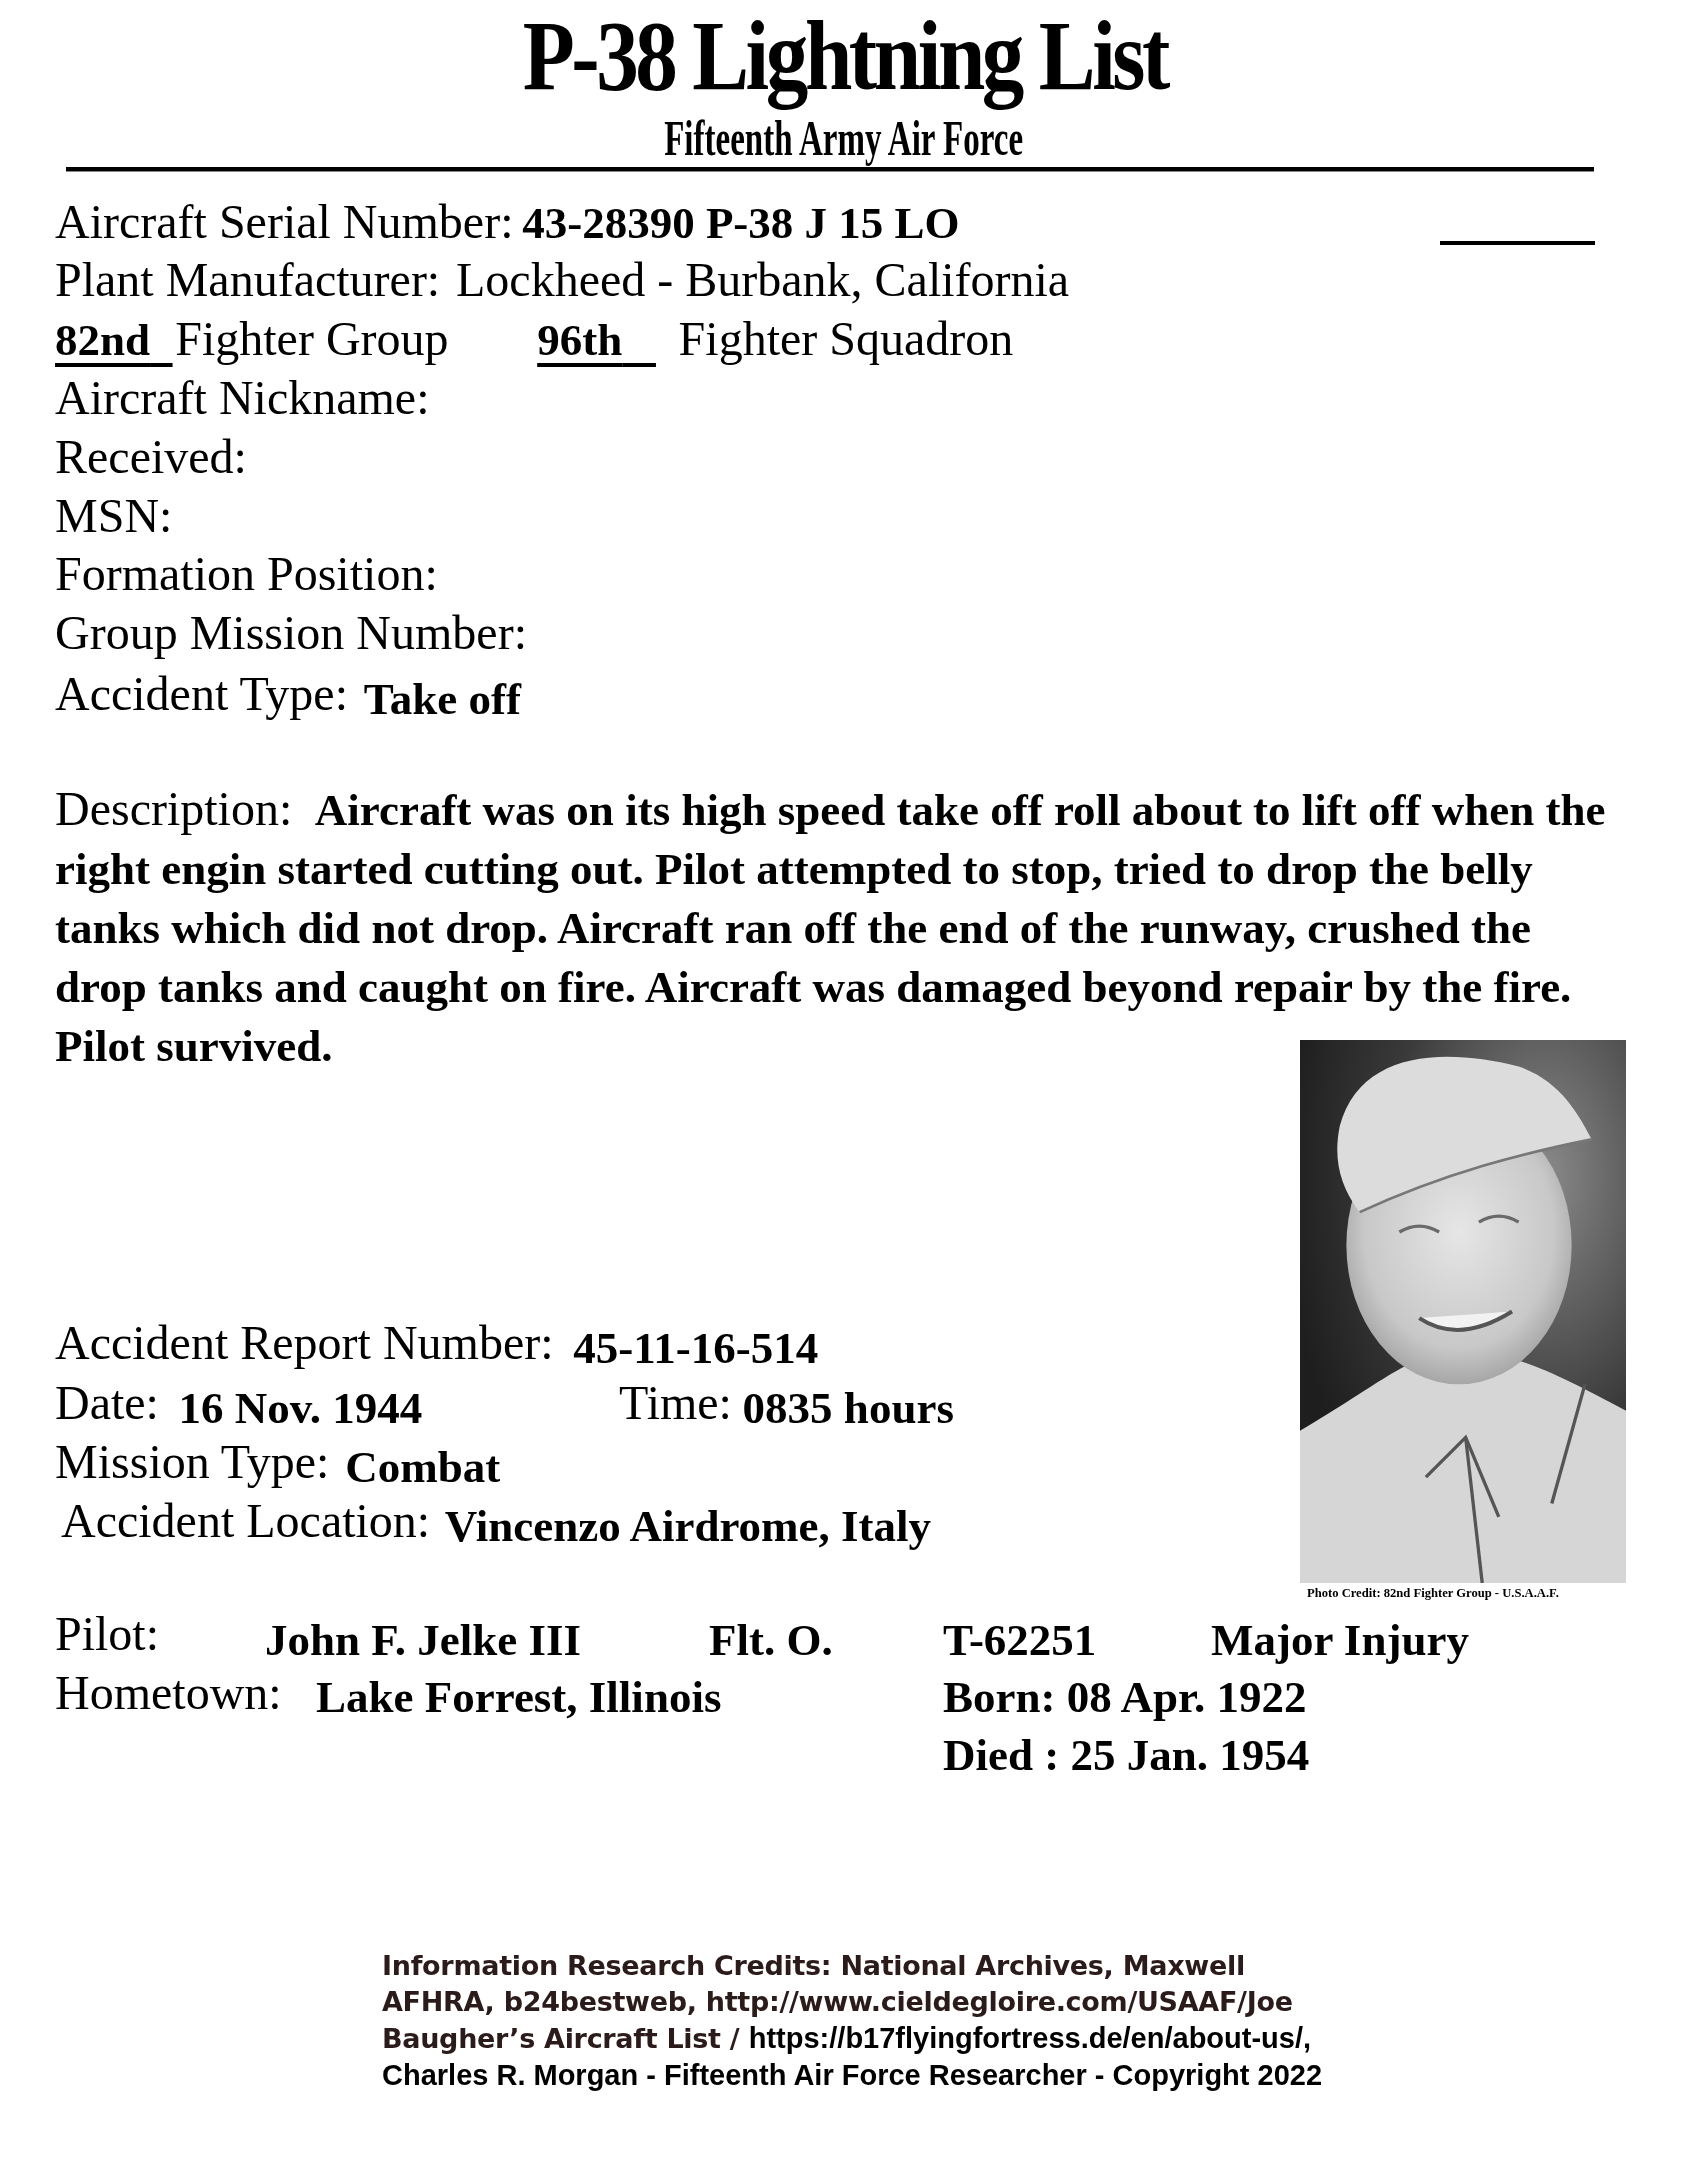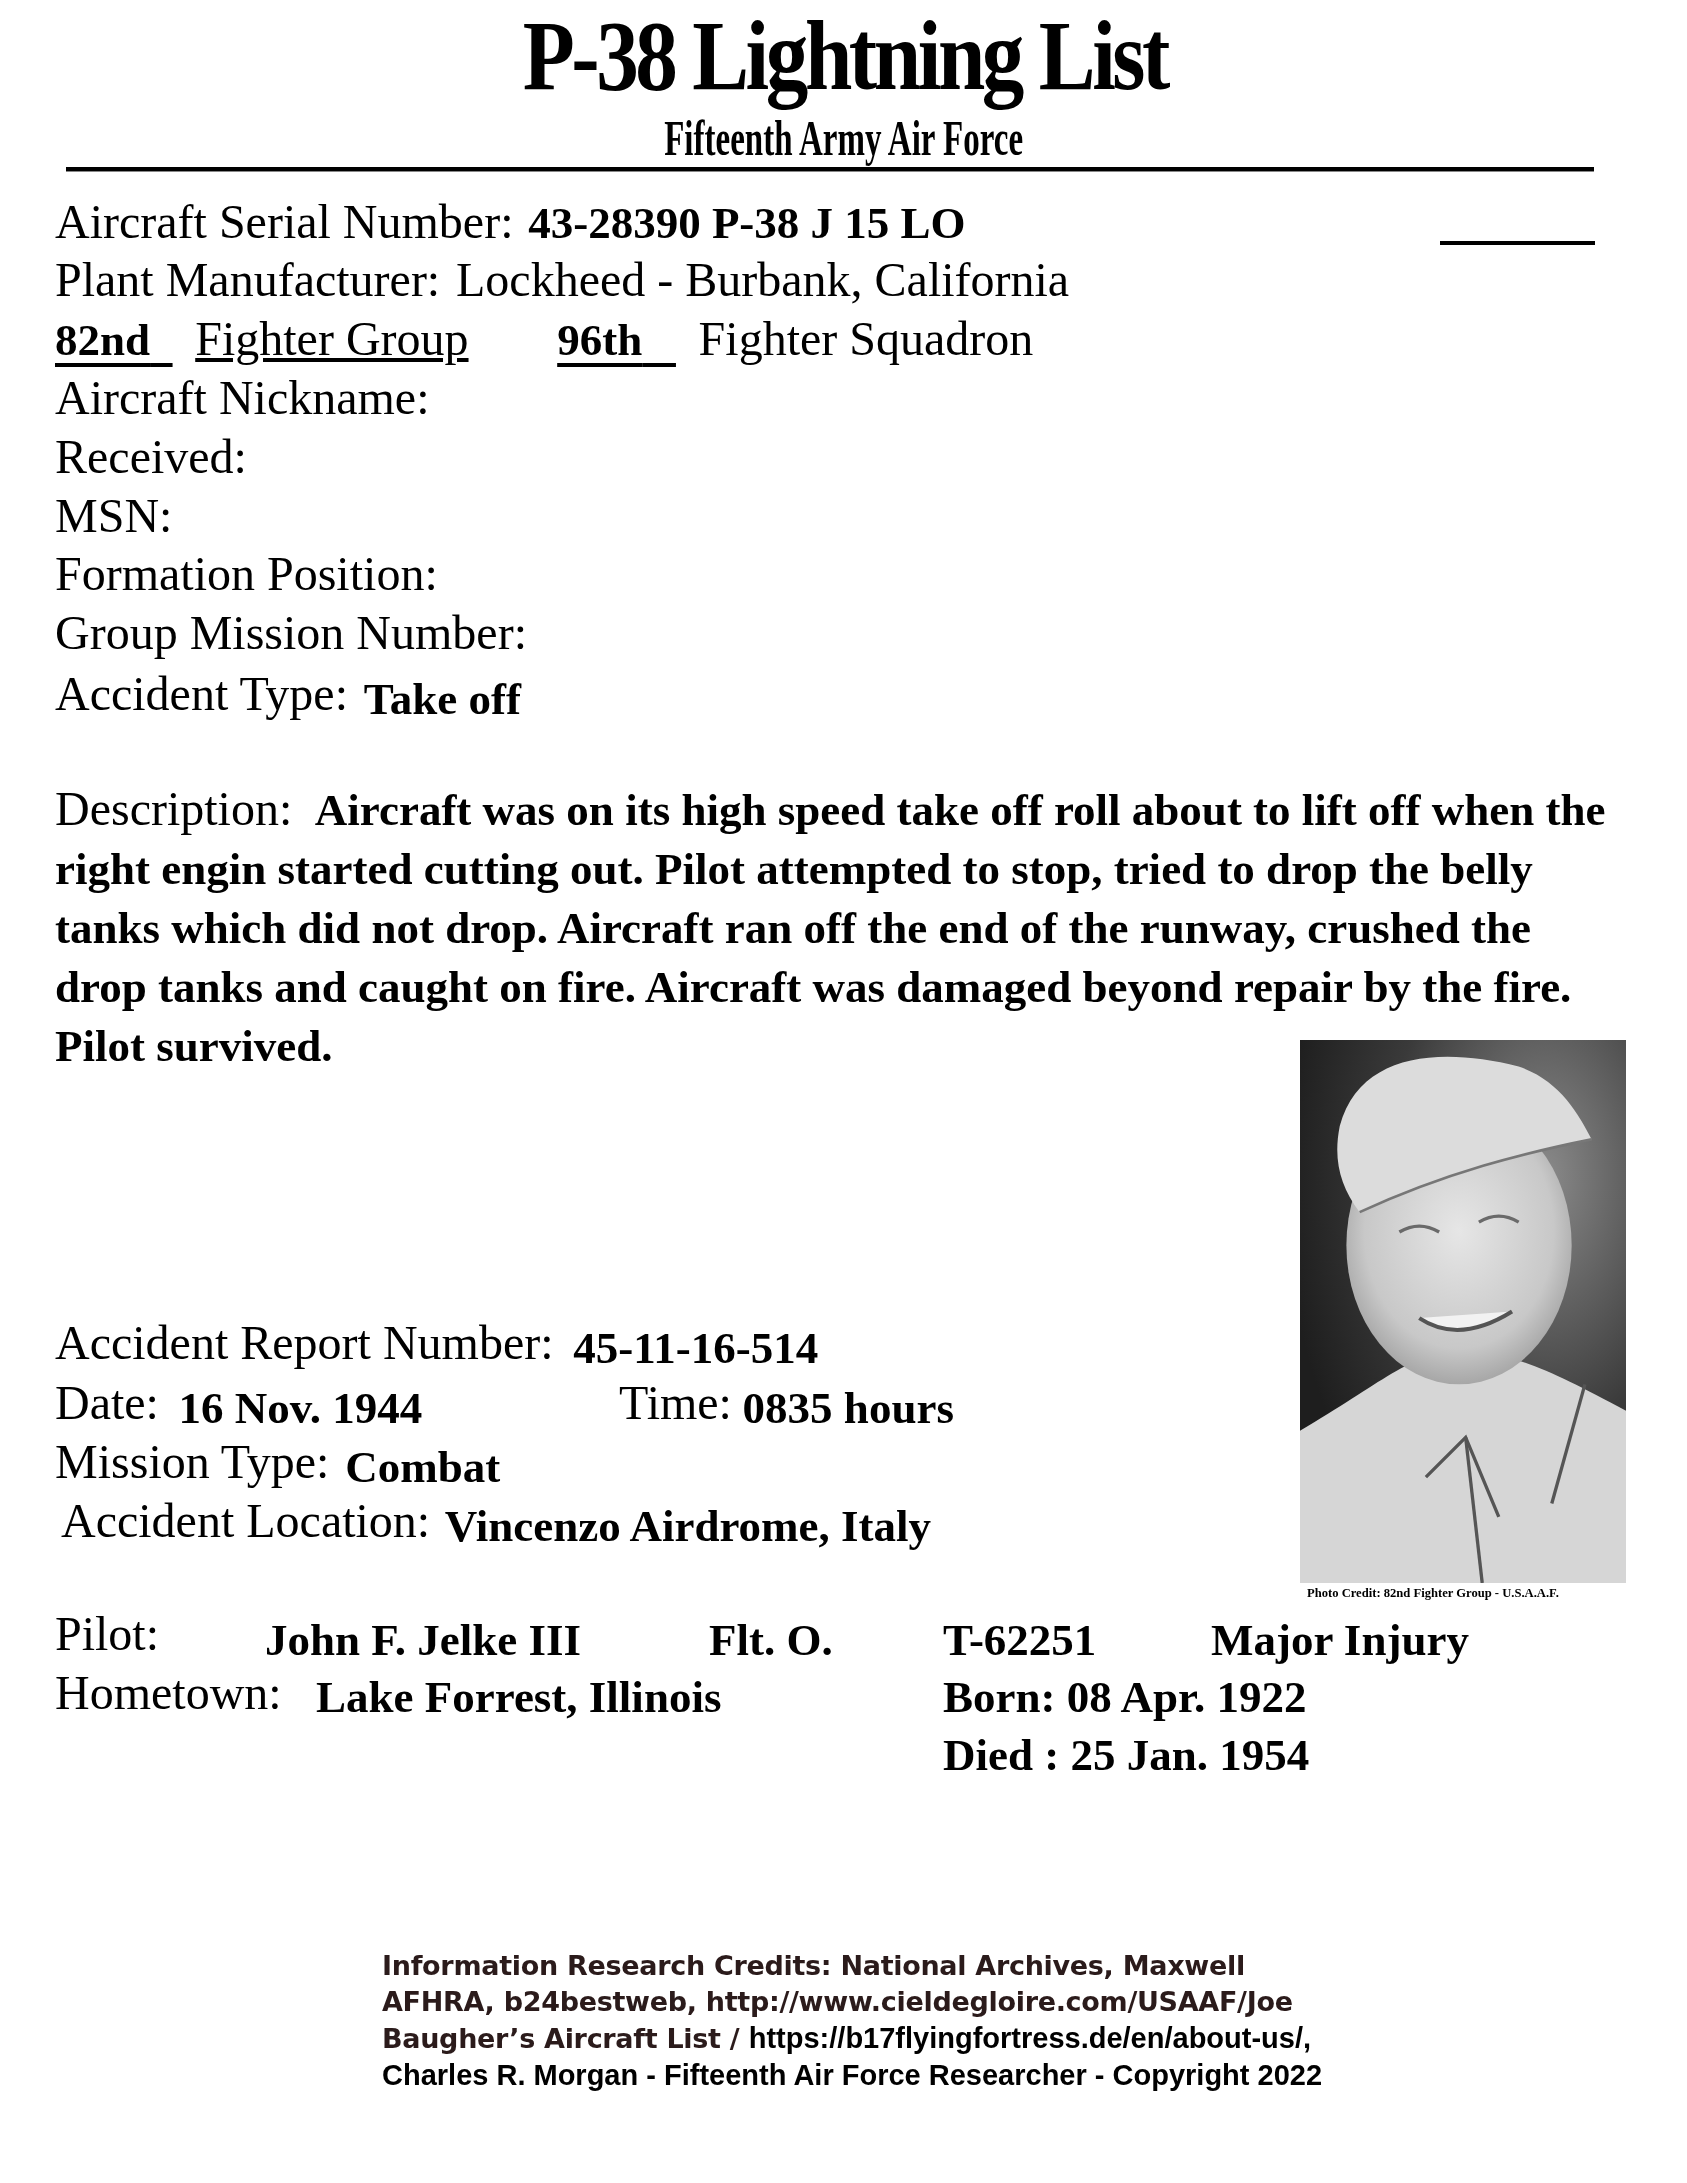--- a/index.html
+++ b/index.html
@@ -29,32 +29,32 @@
   </style>
 </head>
 <body>
 
 <div class="abs title">P-38 Lightning List</div>
 <div class="abs subtitle">Fifteenth Army Air Force</div>
 <div class="abs rule"></div>
 
 <div class="abs" style="left:55px; top:192px;">
   <span class="lbl">Aircraft Serial Number:</span>
-  <span class="val" style="margin-left:12px;">43-28390 P-38 J 15 LO</span>
+  <span class="val" style="margin-left:6px;">43-28390 P-38 J 15 LO</span>
 </div>
 <div class="abs blank-line"></div>
 
 <div class="abs" style="left:55px; top:250px;">
   <span class="lbl">Plant Manufacturer:</span>
   <span class="lbl" style="margin-left:13.2px;">Lockheed - Burbank, California</span>
 </div>
 
 <div class="abs" style="left:55px; top:309px;">
   <span class="val ul">82nd</span><span class="val ul">&nbsp;&nbsp;</span>
-  <span class="lbl" style="margin-left:20px;text-decoration:underline;">Fighter Group</span>
+  <span class="lbl" style="">Fighter Group</span>
   <span class="val ul" style="margin-left:86px;">96th</span><span class="val ul">&nbsp;&nbsp;&nbsp;</span>
   <span class="lbl" style="margin-left:20px;">Fighter Squadron</span>
 </div>
 
 <div class="abs" style="left:55px; top:368px;">
   <span class="lbl">Aircraft Nickname:</span>
   <span class="val"></span>
 </div>
 <div class="abs" style="left:55px; top:427px;">
   <span class="lbl">Received:</span>

